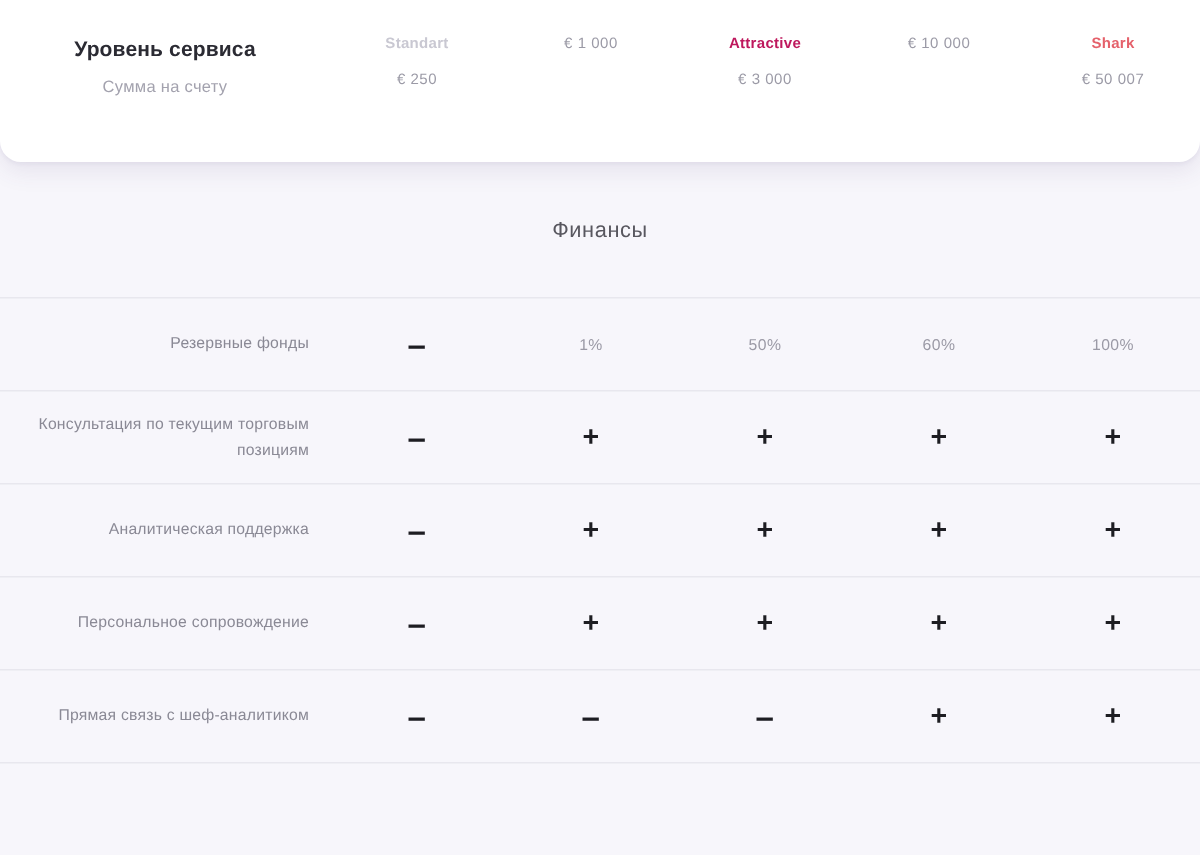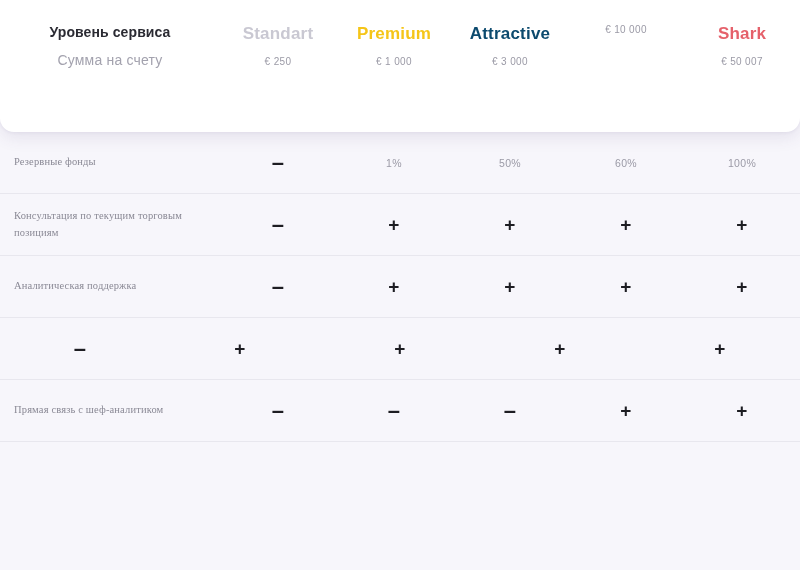--- a/index.html
+++ b/index.html
@@ -42,21 +42,21 @@
 
   
   .header-card {
     position: relative;
     z-index: 2;
     background: #ffffff;
     border-radius: 0 0 14px 14px;
     box-shadow: 0 6px 16px rgba(74, 58, 120, 0.10),
                 0 1px 3px rgba(74, 58, 120, 0.06);
     padding: 24px 0 26px 0;
-    height: 132px;
+    height: 108px;
   }
 
   .header-row {
     display: flex;
     align-items: flex-start;
     width: 100%;
   }
 
   .col-label {
     width: 220px;
@@ -65,21 +65,21 @@
     padding: 0 10px;
   }
 
   .col-plan {
     flex: 1 1 0;
     text-align: center;
     min-width: 0;
   }
 
   .plan-title {
-    font-size: 17px;
+    font-size: 10px;
     font-weight: 600;
     letter-spacing: .2px;
     line-height: 1.2;
     margin-bottom: 12px;
     white-space: nowrap;
   }
 
   .plan-price {
     font-size: 10px;
     color: #9b9aa6;
@@ -89,21 +89,21 @@
 
   .header-main-title {
     font-size: 14px;
     font-weight: 700;
     color: #2b2b33;
     margin-bottom: 12px;
     letter-spacing: .1px;
   }
 
   .header-sub-title {
-    font-size: 14px;
+    font-size: 11px;
     color: #a3a2ae;
     letter-spacing: .2px;
   }
 
   
   .table-body {
     position: relative;
     z-index: 1;
   }
 
@@ -119,27 +119,26 @@
   .feature-row {
     display: flex;
     align-items: center;
     border-bottom: 1px solid #e8e7ee;
     min-height: 62px;
   }
 
   .feature-name {
     width: 220px;
     flex: 0 0 220px;
-    text-align: left;
+    text-align: right;
     padding: 14px 14px;
     font-size: 10.5px;
     color: #8a8995;
     line-height: 1.55;
     letter-spacing: .15px;
-    font-family: Liberation Serif, serif;
   }
 
   .feature-cell {
     flex: 1 1 0;
     text-align: center;
     min-width: 0;
     font-size: 10.5px;
     color: #9b9aa6;
     letter-spacing: .3px;
   }
@@ -167,38 +166,38 @@
   <div class="header-row">
     <div class="col-label">
       <div class="header-main-title">Уровень сервиса</div>
       <div class="header-sub-title">Сумма на счету</div>
     </div>
     <div class="col-plan">
       <div class="plan-title" style="color: rgb(201, 200, 210);">Standart</div>
       <div class="plan-price">€ 250</div>
     </div>
     <div class="col-plan">
-      <div class="plan-title" style="color: rgb(245, 197, 24);">Premium</div>
       <div class="plan-price">€ 1 000</div>
     </div>
     <div class="col-plan">
-      <div class="plan-title" style="color: #0c4a6e;">Attractive</div>
+      <div class="plan-title" style="color: #be185d;">Attractive</div>
       <div class="plan-price">€ 3 000</div>
     </div>
     <div class="col-plan">
       <div class="plan-price">€ 10 000</div>
     </div>
     <div class="col-plan">
       <div class="plan-title" style="color: rgb(229, 97, 107);">Shark</div>
       <div class="plan-price">€ 50 007</div>
     </div>
   </div>
 </div>
 
 <div class="table-body">
+    <div class="section-head">Финансы</div>
     <div class="feature-row">
       <div class="feature-name">Резервные фонды</div>
       <div class="feature-cell"><span class="mark minus">–</span></div>
       <div class="feature-cell">1%</div>
       <div class="feature-cell">50%</div>
       <div class="feature-cell">60%</div>
       <div class="feature-cell">100%</div>
     </div>
     <div class="feature-row">
       <div class="feature-name">Консультация по текущим торговым позициям</div>
@@ -210,20 +209,21 @@
     </div>
     <div class="feature-row">
       <div class="feature-name">Аналитическая поддержка</div>
       <div class="feature-cell"><span class="mark minus">–</span></div>
       <div class="feature-cell"><span class="mark plus">+</span></div>
       <div class="feature-cell"><span class="mark plus">+</span></div>
       <div class="feature-cell"><span class="mark plus">+</span></div>
       <div class="feature-cell"><span class="mark plus">+</span></div>
     </div>
     <div class="feature-row">
+      <div class="feature-name">Персональное сопровождение</div>
       <div class="feature-cell"><span class="mark minus">–</span></div>
       <div class="feature-cell"><span class="mark plus">+</span></div>
       <div class="feature-cell"><span class="mark plus">+</span></div>
       <div class="feature-cell"><span class="mark plus">+</span></div>
       <div class="feature-cell"><span class="mark plus">+</span></div>
     </div>
     <div class="feature-row">
       <div class="feature-name">Прямая связь с шеф-аналитиком</div>
       <div class="feature-cell"><span class="mark minus">–</span></div>
       <div class="feature-cell"><span class="mark minus">–</span></div>

